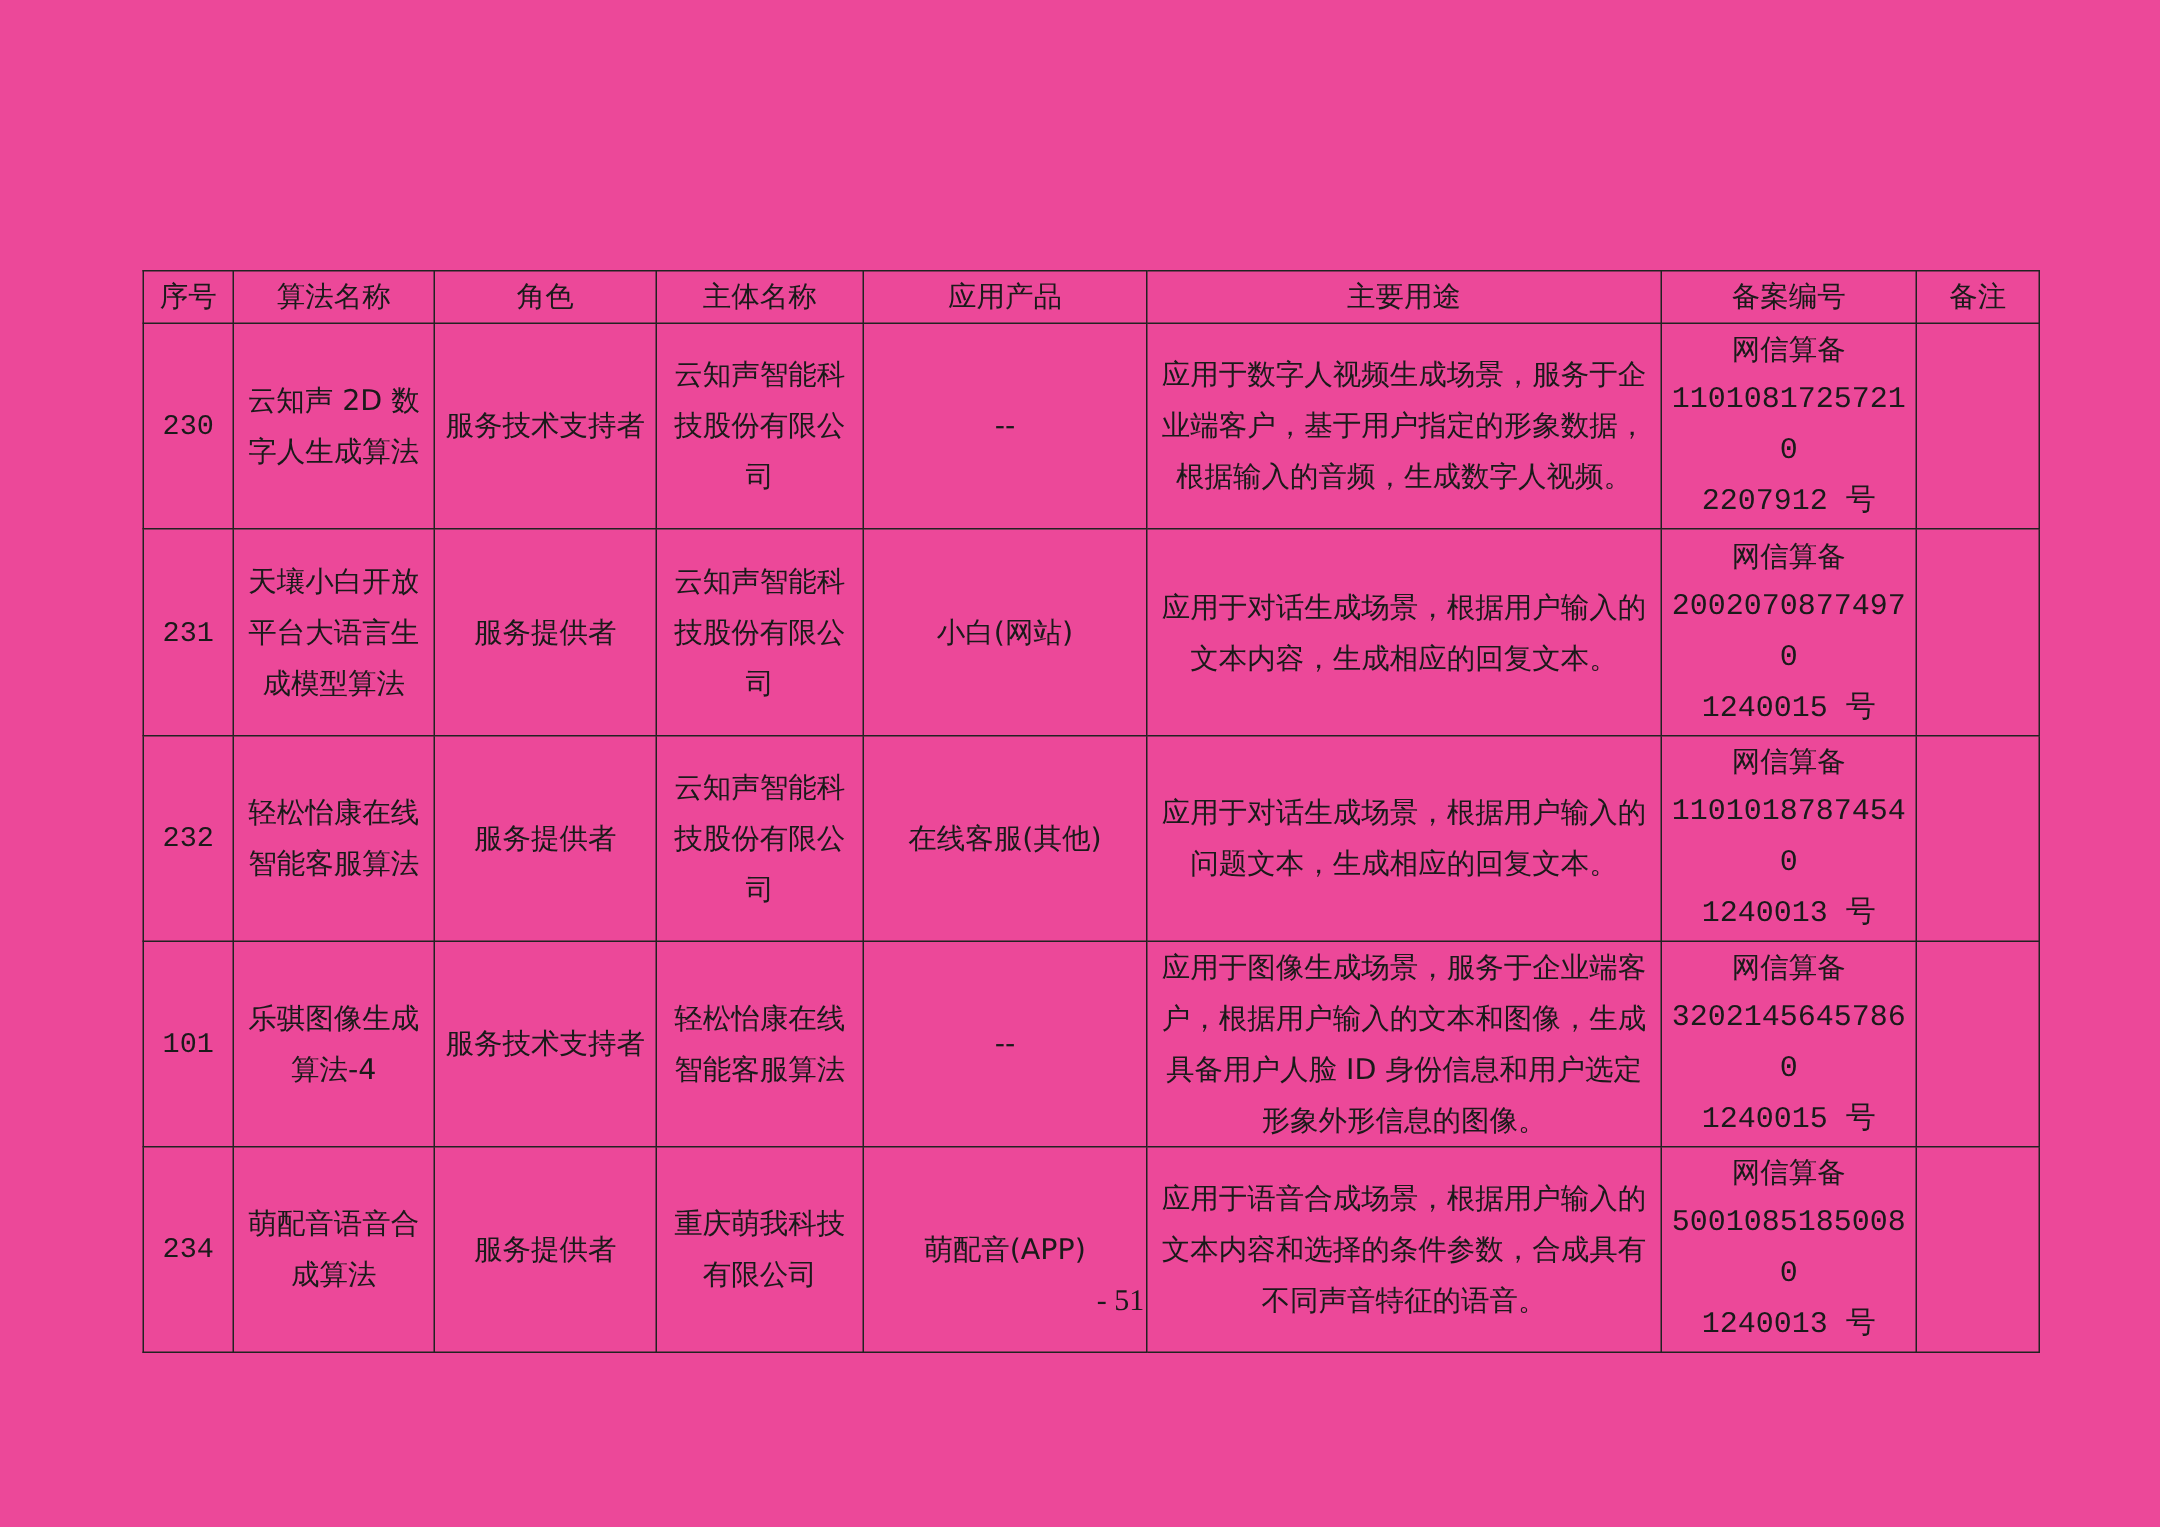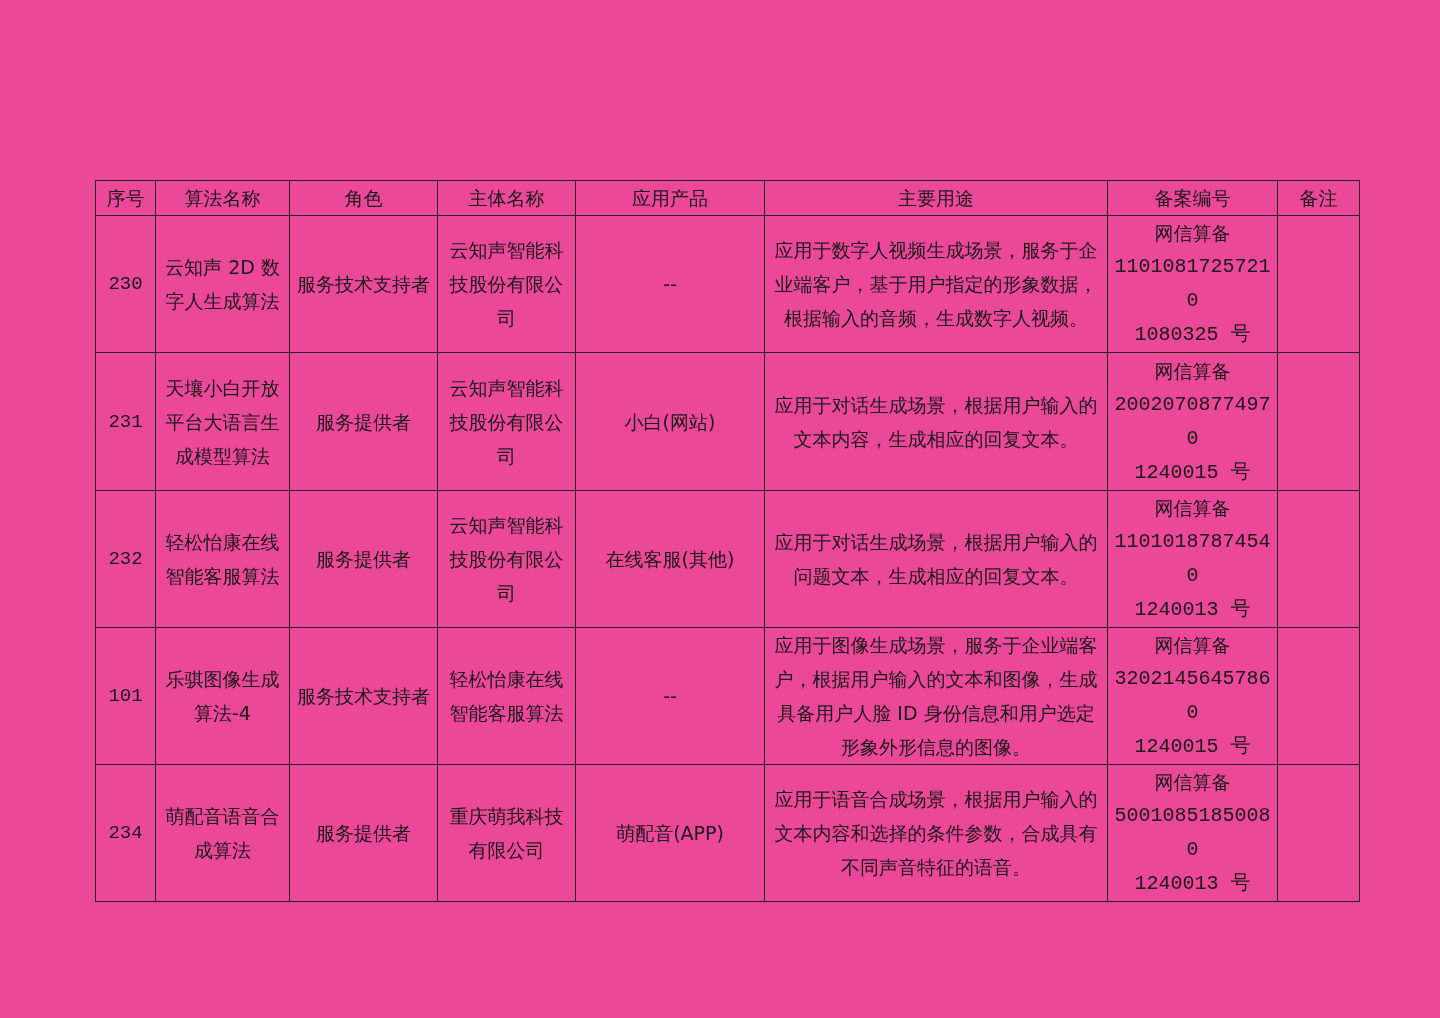--- a/index.html
+++ b/index.html
@@ -60,21 +60,21 @@
       <tr style="height:137px">
         <td class="num">230</td>
         <td>云知声 2D 数字人生成算法</td>
         <td>服务技术支持者</td>
         <td>云知声智能科技股份有限公司</td>
         <td>--</td>
         <td class="usage">应用于数字人视频生成场景，服务于企业端客户，基于用户指定的形象数据，根据输入的音频，生成数字人视频。</td>
         <td>
           <div>网信算备</div>
           <div class="num">11010817257210</div>
-          <div class="num">1080325 号</div>
+          <div class="num">2207912 号</div>
         </td>
         <td></td>
       </tr>
 
       <tr style="height:138px">
         <td class="num">231</td>
         <td>天壤小白开放平台大语言生成模型算法</td>
         <td>服务提供者</td>
         <td>云知声智能科技股份有限公司</td>
         <td>小白(网站)</td>
@@ -127,13 +127,14 @@
         <td>
           <div>网信算备</div>
           <div class="num">50010851850080</div>
           <div class="num">1240013 号</div>
         </td>
         <td></td>
       </tr>
     </tbody>
   </table>
 
+  <div class="pagenum">- 51</div>
 </div>
 
 </body></html>

